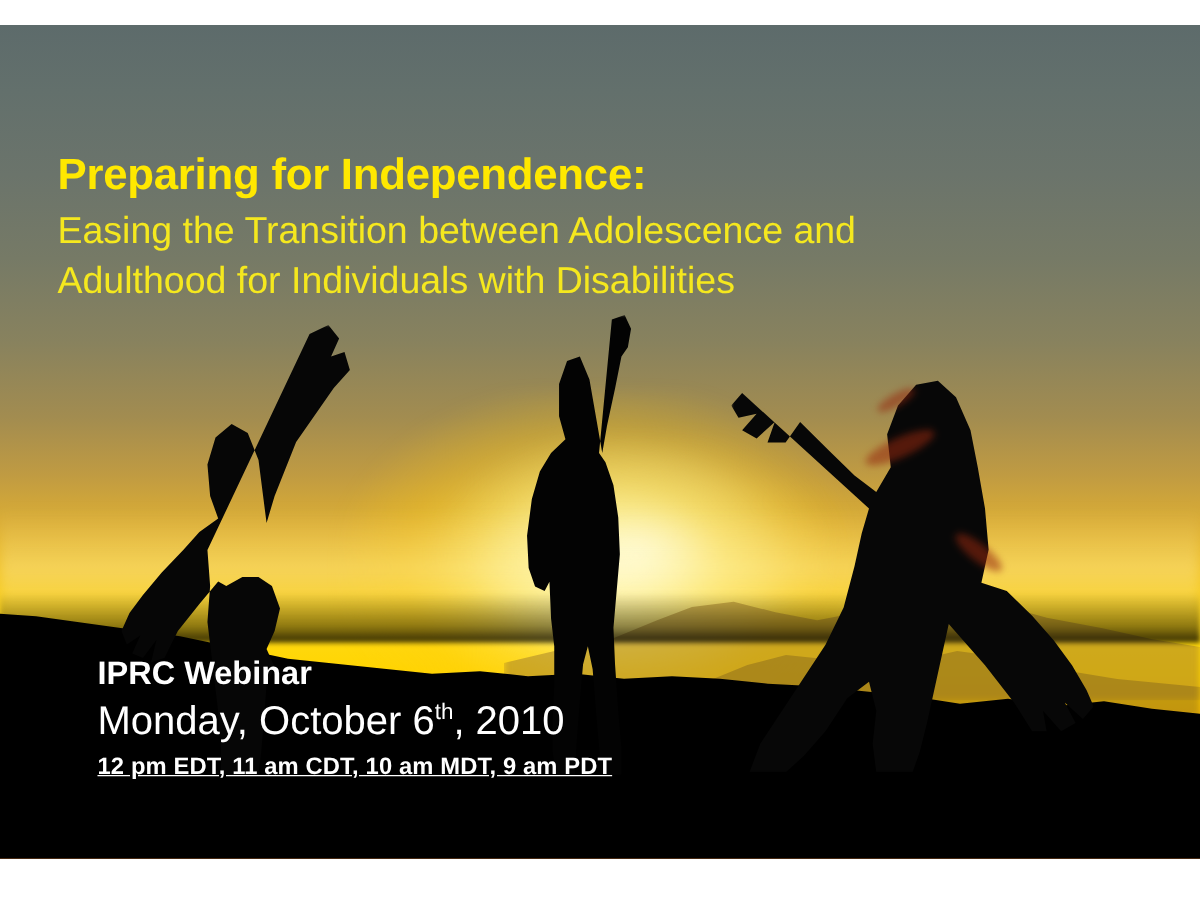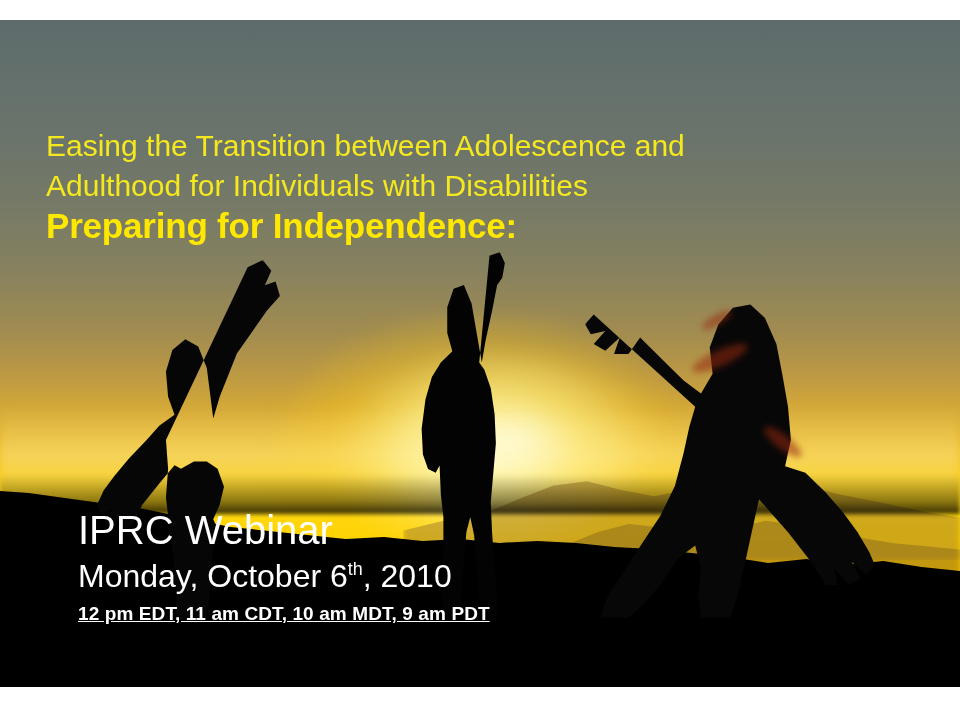--- a/index.html
+++ b/index.html
@@ -287,21 +287,21 @@
   #footer-block {
     position: absolute;
     left: 78px;
     bottom: 62px;
     width: 720px;
   }
   .foot-line {
     color: #FFFFFF;
     line-height: 1.22;
   }
-  #foot-org  { font-size: 40px; }
+  #foot-org  { font-size: 26px; font-weight: bold; }
   #foot-date { font-size: 32px; margin-top: 2px; }
   #foot-times{ font-size: 19px; font-weight: bold; margin-top: 6px; letter-spacing: 0.1px; text-decoration: underline; }
   #foot-date sup { font-size: 0.56em; vertical-align: super; line-height: 0; }
 </style>
 </head>
 <body>
 
 <div id="slide">
 
   <div id="photo">
@@ -319,22 +319,22 @@
 
     <div class="fig" id="fig-left"></div>
     <div class="fig" id="fig-center"></div>
     <div class="fig" id="fig-right"></div>
 
     <div class="rim" id="rim-a"></div>
     <div class="rim" id="rim-b"></div>
     <div class="rim" id="rim-c"></div>
 
     <div id="title-block">
+      <div id="title-main">Preparing for Independence:</div>
       <div id="title-sub">Easing the Transition between Adolescence and Adulthood for Individuals with Disabilities</div>
-      <div id="title-main">Preparing for Independence:</div>
     </div>
 
     <div id="footer-block">
       <div class="foot-line" id="foot-org">IPRC Webinar</div>
       <div class="foot-line" id="foot-date"><span>Monday, October 6</span><sup>th</sup><span>, 2010</span></div>
       <div class="foot-line" id="foot-times">12 pm EDT, 11 am CDT, 10 am MDT, 9 am PDT</div>
     </div>
 
   </div>
 </div>

